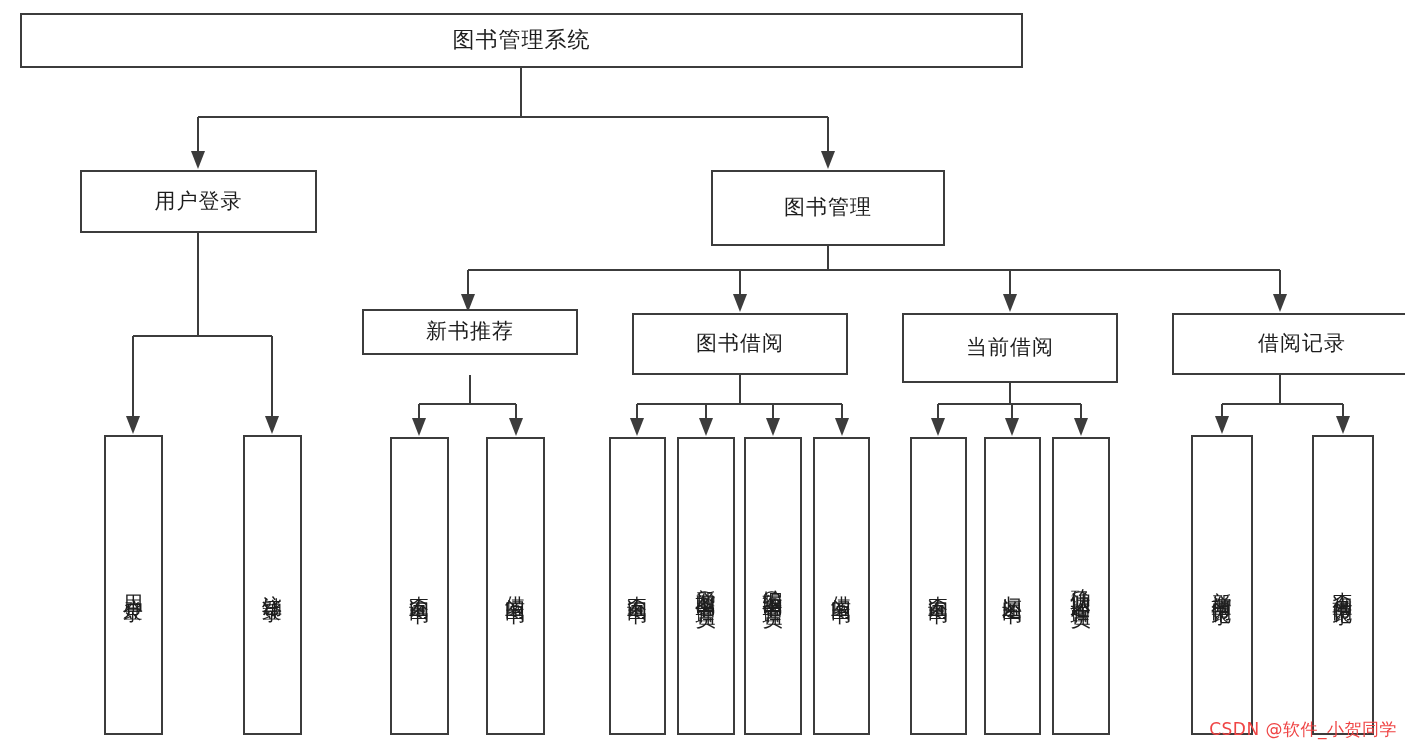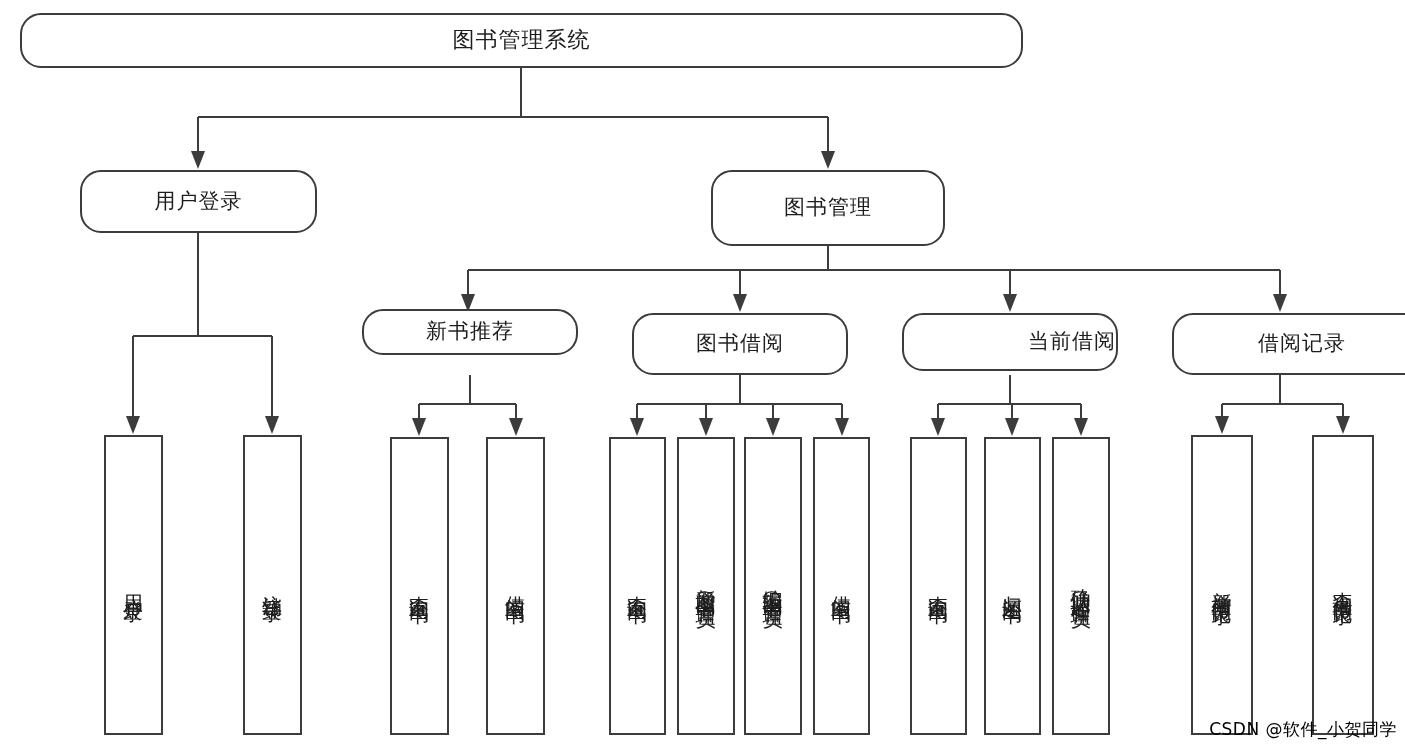--- a/index.html
+++ b/index.html
@@ -34,21 +34,20 @@
     display: flex;
     align-items: center;
     justify-content: center;
     color: #1d1d1d;
   }
   .node.h {
     
     font-size: 21px;
     line-height: 1.1;
     letter-spacing: 1px;
-    border-radius: 21px;
   }
   .node.v {
     
     font-size: 20px;
     letter-spacing: 2px;
   }
   .node.v .vtext {
     writing-mode: vertical-rl;
     text-orientation: upright;
     line-height: 1.0;
@@ -56,21 +55,21 @@
     white-space: nowrap;
   }
   .node.root {
     font-size: 22px;
   }
   #watermark {
     position: absolute;
     right: 8px;
     bottom: 6px;
     font-size: 17px;
-    color: #000000;
+    color: #ef4444;
     white-space: nowrap;
     letter-spacing: 0.5px;
     margin-top: 16px;
   }
 </style>
 </head>
 <body>
 
 <div id="canvas">
 
@@ -139,21 +138,21 @@
   <div class="node h" style="left: 711px; top: 170px; width: 234px; height: 76px;">
     <span>图书管理</span>
   </div>
 
   <div class="node h" style="left: 362px; top: 309px; width: 216px; height: 46px;">
     <span>新书推荐</span>
   </div>
   <div class="node h" style="left: 632px; top: 313px; width: 216px; height: 62px; text-align: center;">
     <span>图书借阅</span>
   </div>
-  <div class="node h" style="left: 902px; top: 313px; width: 216px; height: 58px; justify-content: flex-end;">
+  <div class="node h" style="left: 902px; top: 313px; width: 216px; height: 70px;">
     <span>当前借阅</span>
   </div>
   <div class="node h" style="left: 1172px; top: 313px; width: 260px; height: 62px;">
     <span>借阅记录</span>
   </div>
 
   <div class="node v" style="left: 104px; top: 435px; width: 59px; height: 300px;">
     <span class="vtext">用户登录</span>
   </div>
   <div class="node v" style="left: 243px; top: 435px; width: 59px; height: 300px;">

